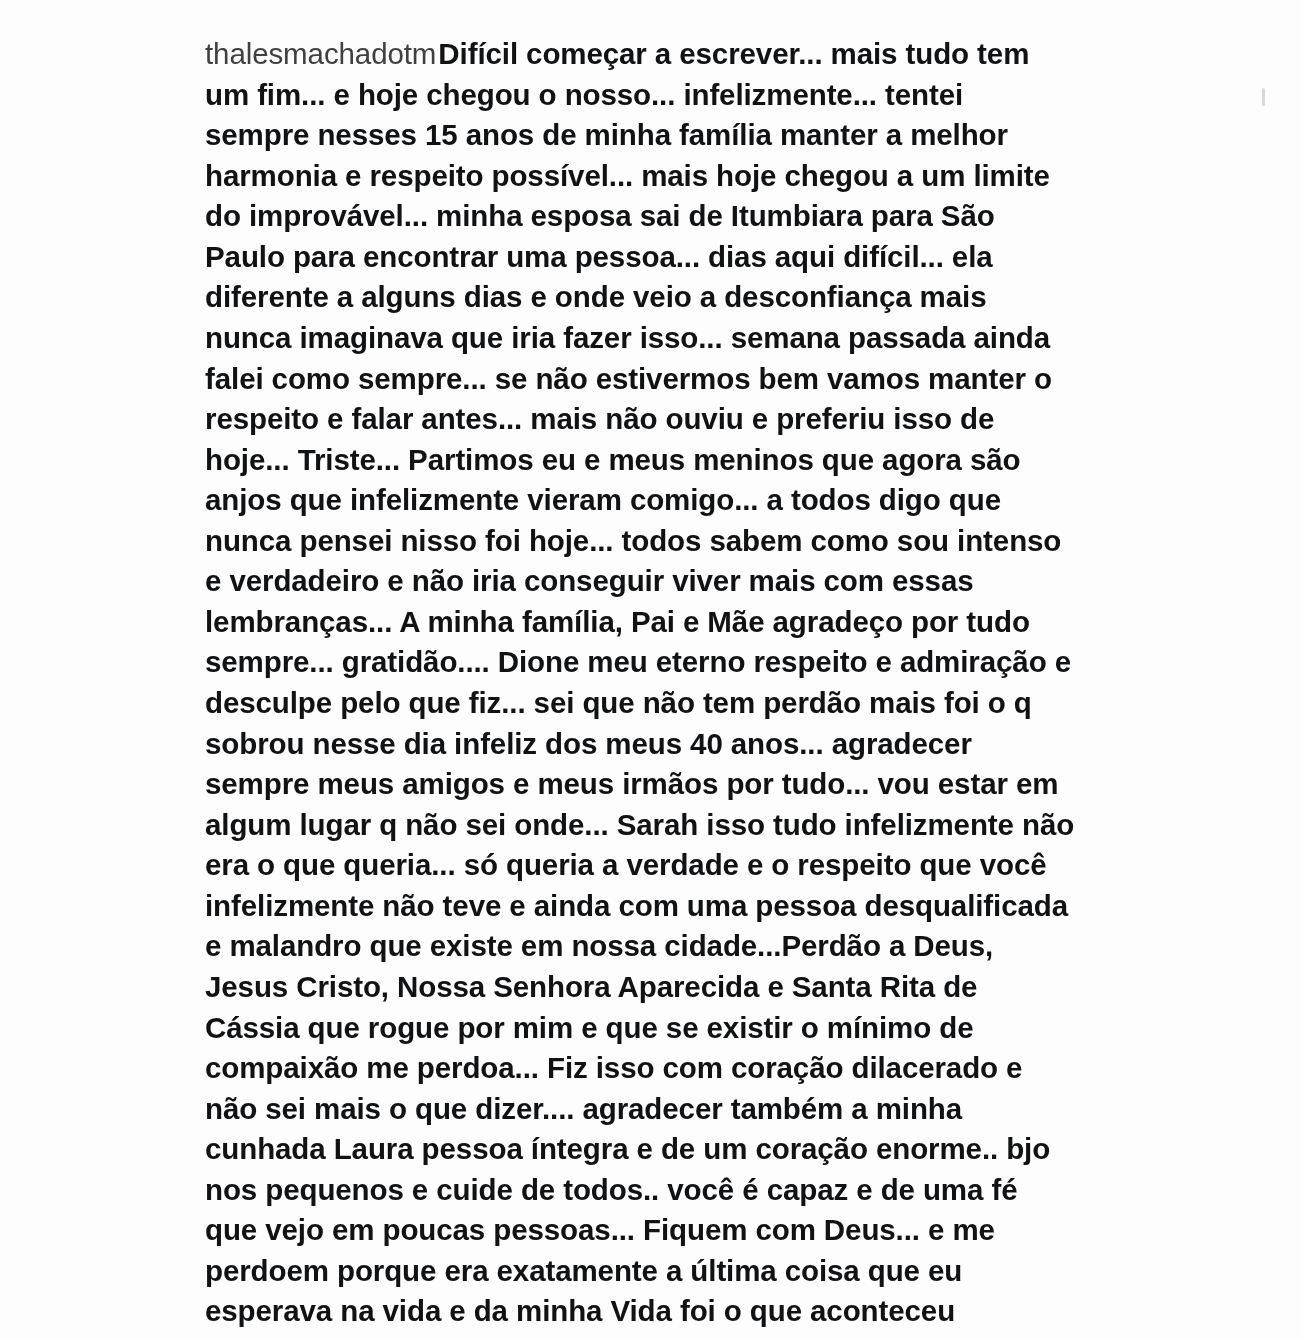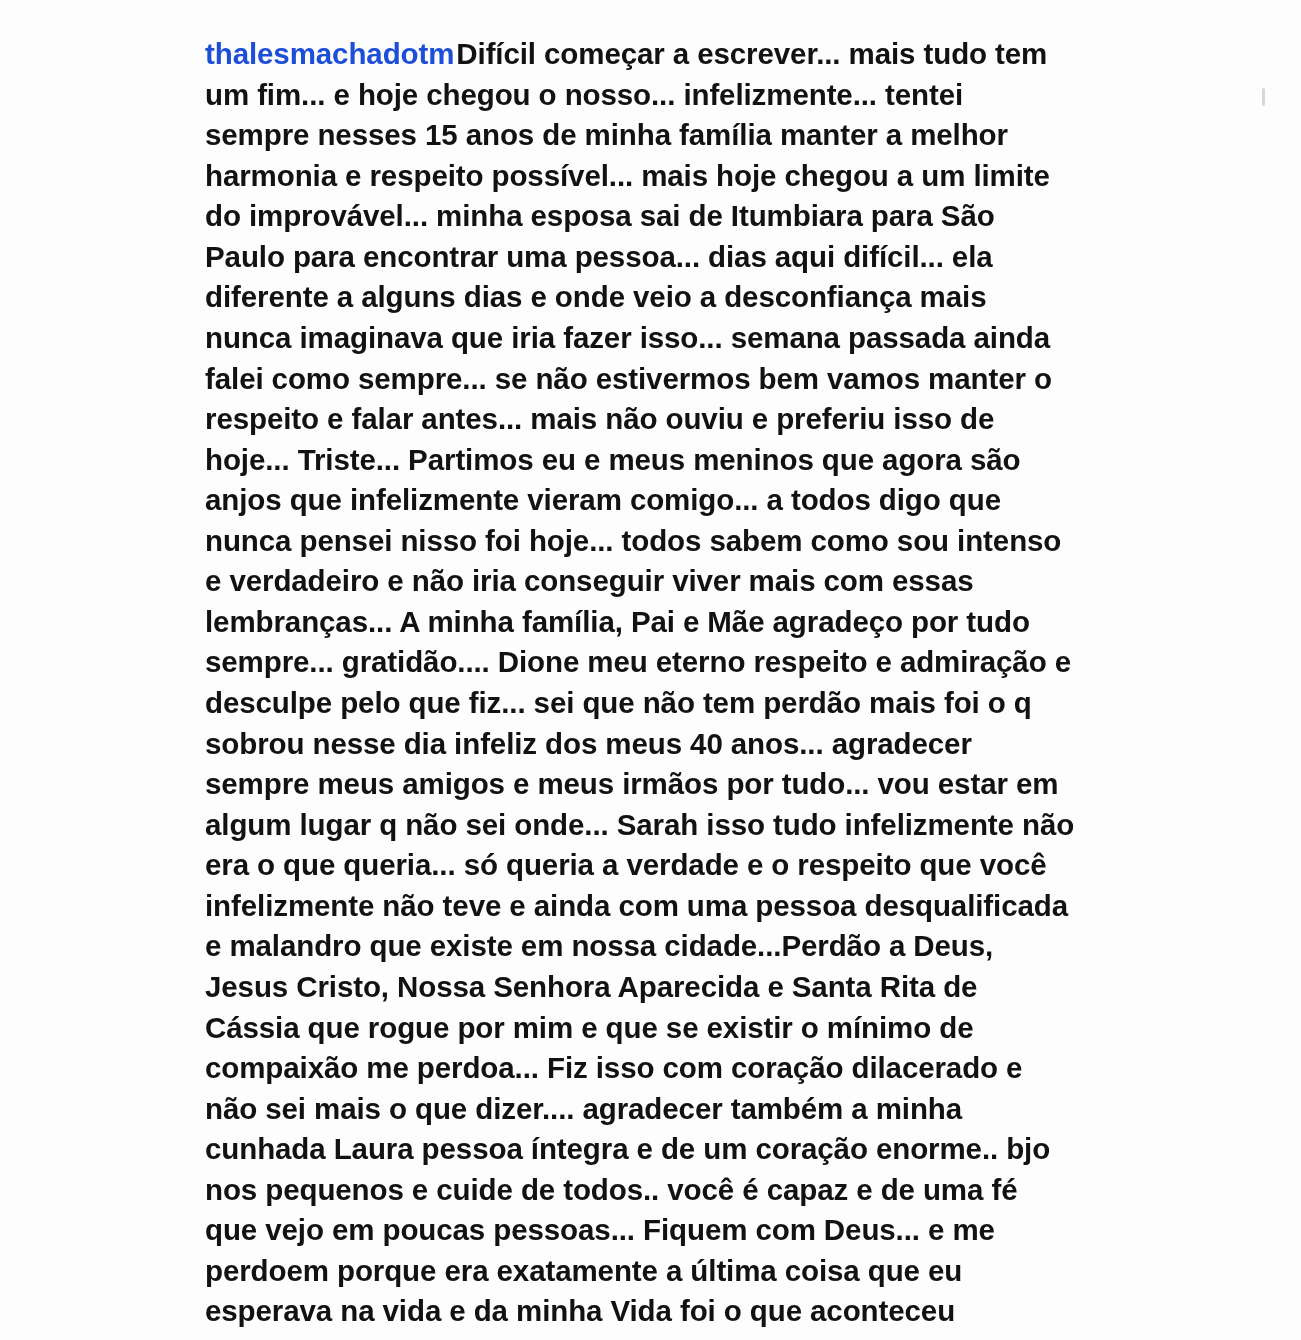--- a/index.html
+++ b/index.html
@@ -28,22 +28,22 @@
     width: 870px;
     font-size: 29.5px;
     line-height: 1.375;
     letter-spacing: -0.1px;
     font-weight: 600;
     color: #111214;
     word-wrap: break-word;
     text-align: left;
   }
   .username {
-    font-weight: 700;
-    color: #1d4ed8;
+    font-weight: 400;
+    color: #404040;
     margin-right: 2px;
   }
   .caption-text {
     font-weight: 600;
   }
   .emoji-run {
     display: inline;
     white-space: nowrap;
     letter-spacing: -1px;
   }

